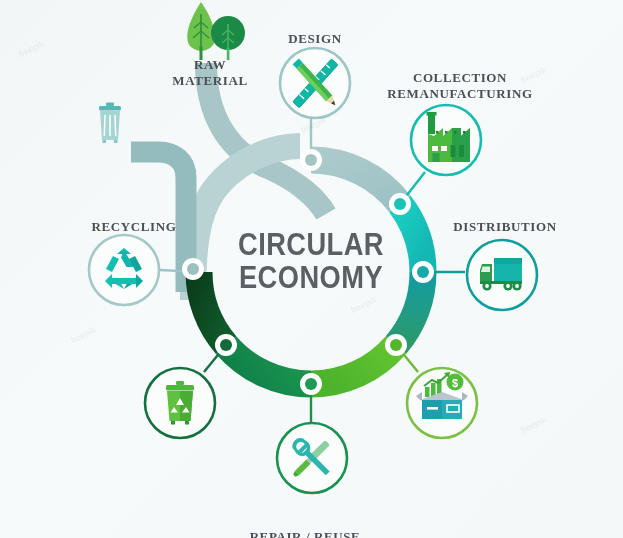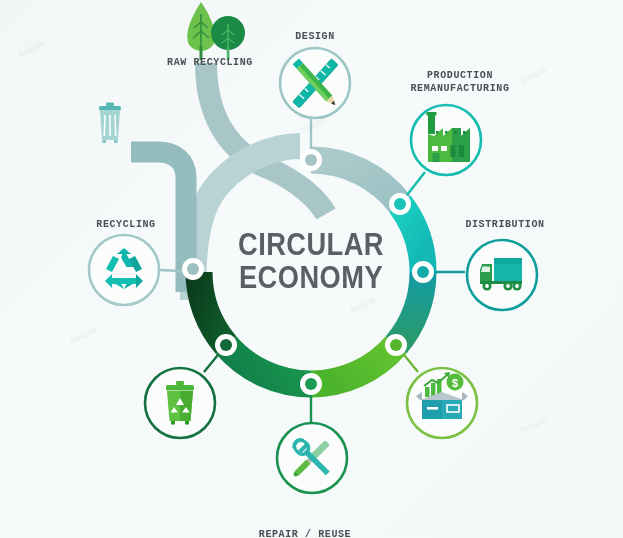--- a/index.html
+++ b/index.html
@@ -18,23 +18,23 @@
     overflow: hidden;
   }
   #diagram-svg {
     position: absolute;
     left: 0; top: 0;
     width: 623px;
     height: 538px;
   }
   .node-label {
     position: absolute;
-    font-family: Liberation Mono, monospace;
+    font-family: Liberation Serif, serif;
     font-weight: bold;
-    font-size: 10px;
+    font-size: 13px;
     letter-spacing: 0.6px;
     color: #4a4f55;
     text-align: center;
     line-height: 1.25;
     white-space: pre-line;
     user-select: none;
   }
   .center-title {
     position: absolute;
     text-align: center;
@@ -399,34 +399,34 @@
       <rect x="226.8" y="48" width="2.6" height="12" fill="#47b765"></rect>
     </g>
 
   </svg>
 
   <div class="center-title" style="left:211px; top:228px; width:200px;">
     <div>CIRCULAR</div>
     <div>ECONOMY</div>
   </div>
 
-  <div class="node-label" style="left:160px; top:57px; width:100px;">RAW RECYCLING</div>
+  <div class="node-label" style="left:160px; top:57px; width:100px;">RAW MATERIAL</div>
 
   <div class="node-label" style="left:275px; top:31px; width:80px;">DESIGN</div>
 
-  <div class="node-label" style="left:370px; top:70px; width:180px;">PRODUCTION
+  <div class="node-label" style="left:370px; top:70px; width:180px;">COLLECTION
 REMANUFACTURING</div>
 
   <div class="node-label" style="left:440px; top:219px; width:130px;text-align:center;">DISTRIBUTION</div>
 
 
   <div class="node-label" style="left:235px; top:495px; width:140px;margin-top:34px;">REPAIR / REUSE</div>
 
 
-  <div class="node-label" style="left:66px; top:219px; width:120px;">RECYCLING</div>
+  <div class="node-label" style="left:74px; top:219px; width:120px;">RECYCLING</div>
 
 
   <div class="wm" style="left:18px; top:44px;">freepik</div>
   <div class="wm" style="left:300px; top:120px;">freepik</div>
   <div class="wm" style="left:520px; top:70px;">freepik</div>
   <div class="wm" style="left:70px; top:330px;">freepik</div>
   <div class="wm" style="left:350px; top:300px;">freepik</div>
   <div class="wm" style="left:520px; top:420px;">freepik</div>
 
 </div>

